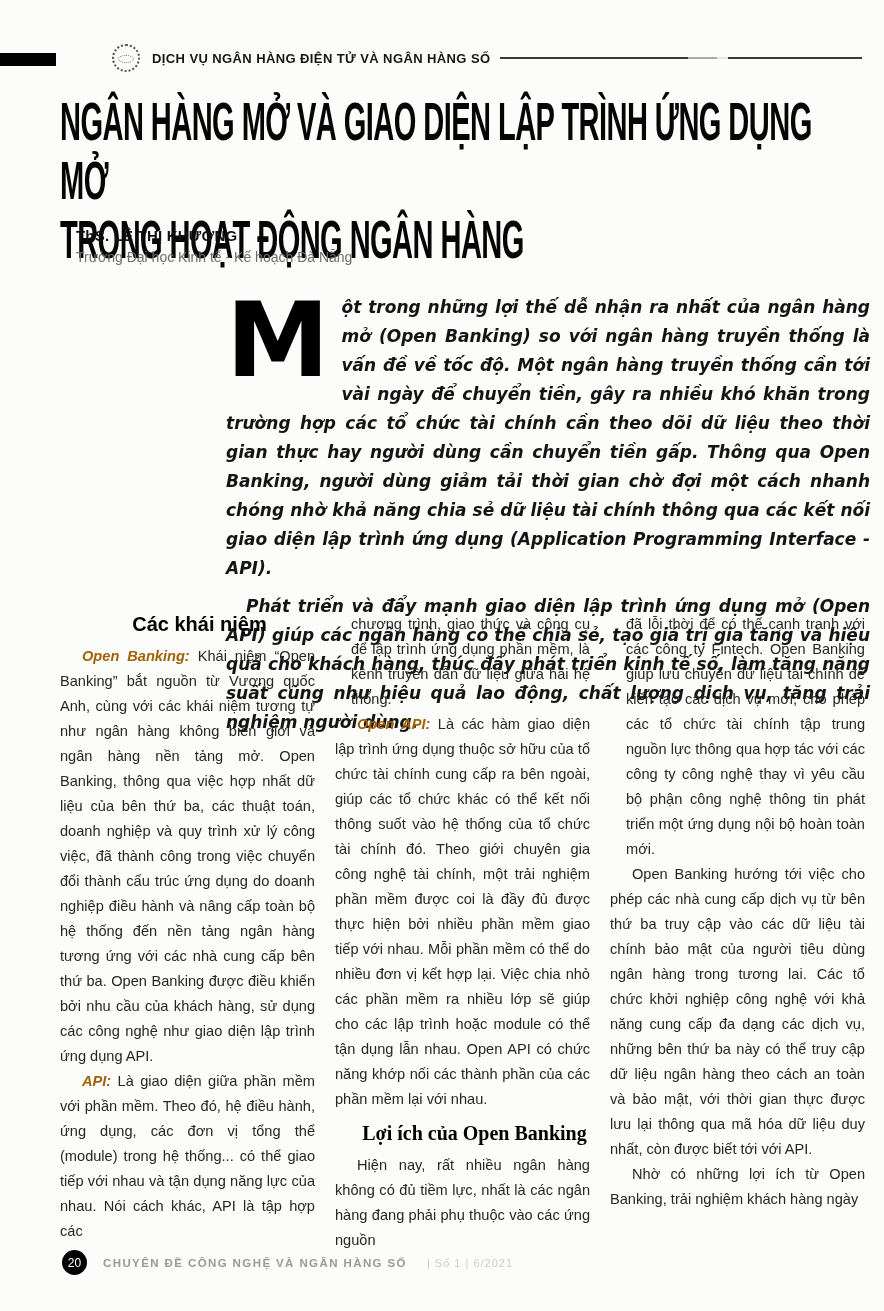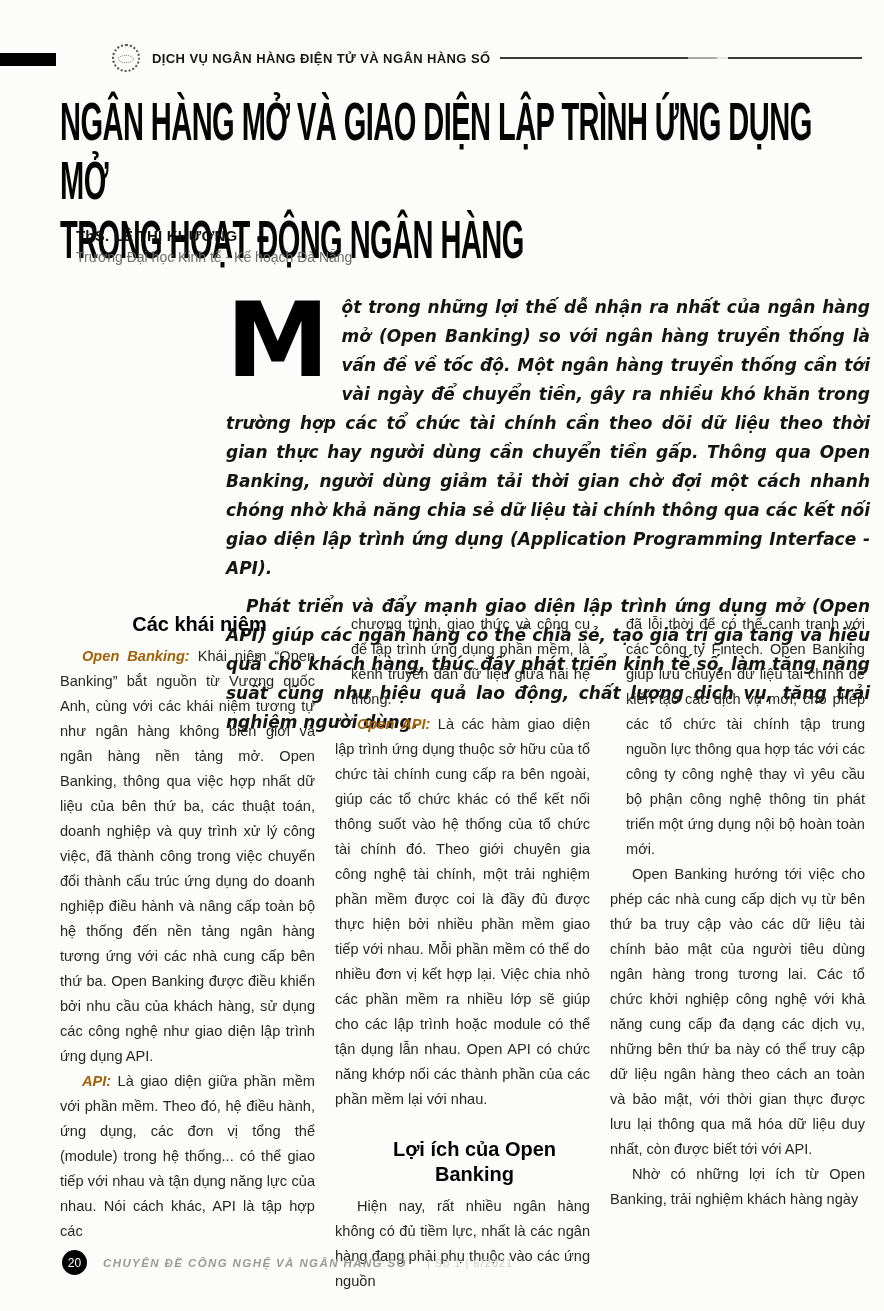--- a/index.html
+++ b/index.html
@@ -52,31 +52,31 @@
     float:left; font-style:normal; font-weight:900; font-size:104px; line-height:82px;
     margin:6px 14px 0 0; color:#000; letter-spacing:-2px;
   }
 
   
   .columns { position:absolute; left:60px; top:612px; width:806px; display:flex; gap:20px; }
   .col { width:255px; box-sizing:border-box; font-size:14.6px; line-height:25px; text-align:justify; color:#262626; }
   .col p { margin:0; text-indent:22px; }
   .col p.noindent { text-indent:0;margin-left:16px; }
   .col-heading { margin:0 0 7px; font-size:20px; font-weight:bold; color:#000000; text-align:center; padding-left:24px; }
-  .col-heading.mt { margin-top:25px; }
+  .col-heading.mt { margin-top:9px;font-family:Liberation Serif, serif; }
   .lead-in { font-weight:bold; font-style:italic; color:#a16207; }
 
   
   .footer { position:absolute; left:62px; top:1250px; display:flex; align-items:center; }
   .page-badge {
     width:25px; height:25px; border-radius:50%; background:#000; color:#fff;
     font-size:12px; font-weight:normal; display:flex; align-items:center; justify-content:center;
     flex:0 0 auto;
   }
-  .footer-journal { margin-left:16px; font-size:11.5px; font-weight:bold; letter-spacing:1.4px; color:#999;font-style:italic; }
+  .footer-journal { margin-left:16px; font-size:11.5px; font-weight:bold; letter-spacing:1.4px; color:#999; }
   .footer-issue { margin-left:20px; font-size:11px; letter-spacing:1px; color:#ccc; }
 </style>
 </head>
 <body>
 
 <div class="page">
 
   <div class="corner-bar"></div>
 
   <header class="header">

